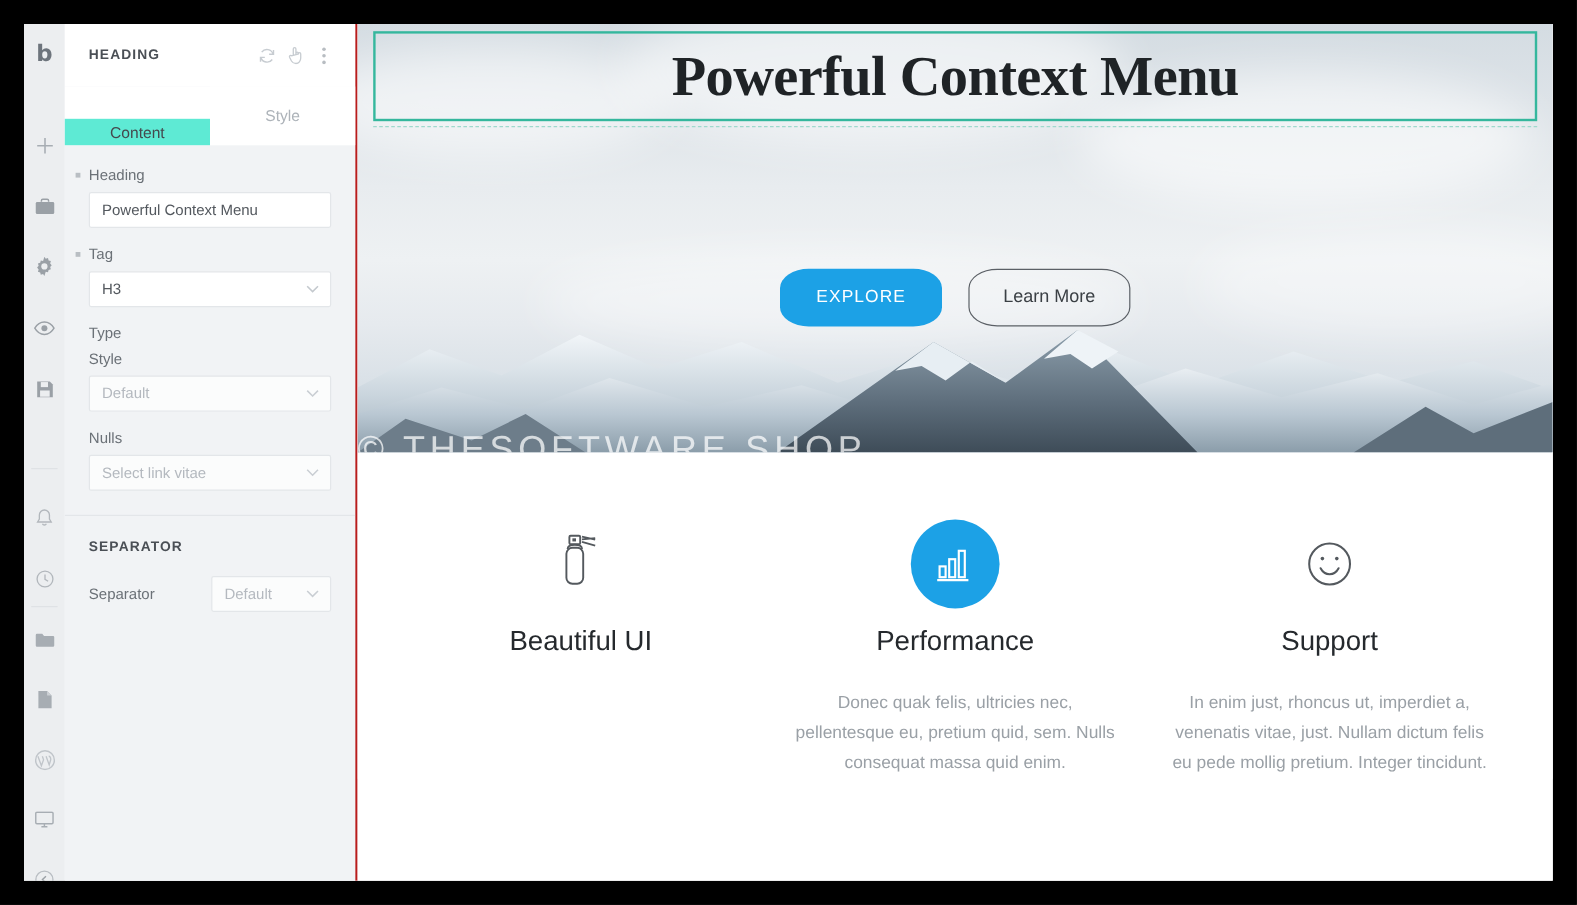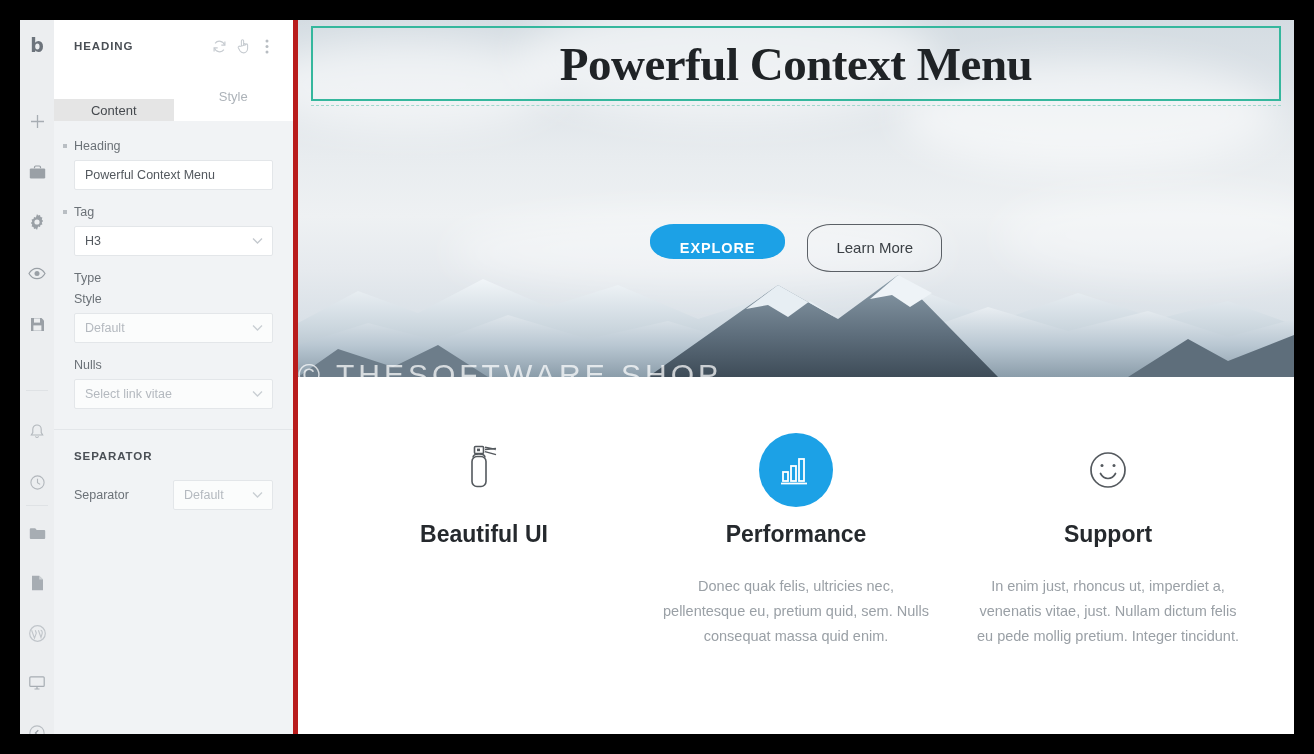--- a/index.html
+++ b/index.html
@@ -57,21 +57,21 @@
     background: #dfe2e5;
   }
 
   
   #settings-panel {
     width: 244px;
     flex: 0 0 244px;
     height: 100%;
     background: #f1f3f5;
     position: relative;
-    border-right: 5px solid #b91c1c;
+    border-right: 2px solid #b91c1c;
     display: flex;
     flex-direction: column;
     justify-content: center;
   }
 
   #panel-header {
     height: 52px;
     background: #ffffff;
     display: flex;
     align-items: center;
@@ -105,21 +105,21 @@
   .tab {
     flex: 1;
     display: flex;
     align-items: center;
     justify-content: center;
     font-size: 13px;
     cursor: pointer;
     position: relative;
   }
   .tab.active {
-    background: #e5e5e5;
+    background: #5eead4;
     color: #45494e;
     margin-top: 27px;
   }
   .tab.inactive {
     background: #ffffff;
     color: #adb3b9;
   }
 
   #panel-body {
     flex: 1;
@@ -268,24 +268,24 @@
     width: 100%;
     display: flex;
     justify-content: center;
     gap: 22px;
     z-index: 5;
   }
   #btn-explore {
     background: #1ca1e6;
     color: #ffffff;
     font-size: 14.5px;
-    font-weight: 700;
+    font-weight: 400;
     letter-spacing: 0.9px;
     padding: 0 30px;
-    height: 35px;
+    height: 48px;
     line-height: 48px;
     border: none;
     border-radius: 24px / 16px;
     cursor: pointer;
     font-family: "Liberation Sans", sans-serif;
   }
   #btn-learn {
     background: transparent;
     color: #3b4045;
     font-size: 15px;
@@ -334,21 +334,21 @@
     width: 74px;
     height: 74px;
     border-radius: 50%;
     background: #1ca1e6;
     display: flex;
     align-items: center;
     justify-content: center;
   }
   .feat-title {
     font-size: 23px;
-    font-weight: 700;
+    font-weight: 400;
     color: #25292d;
     margin-bottom: 26px;
   }
   .feat-text {
     font-size: 14.5px;
     line-height: 25px;
     color: #9aa0a6;
   }
 </style>
 </head>

